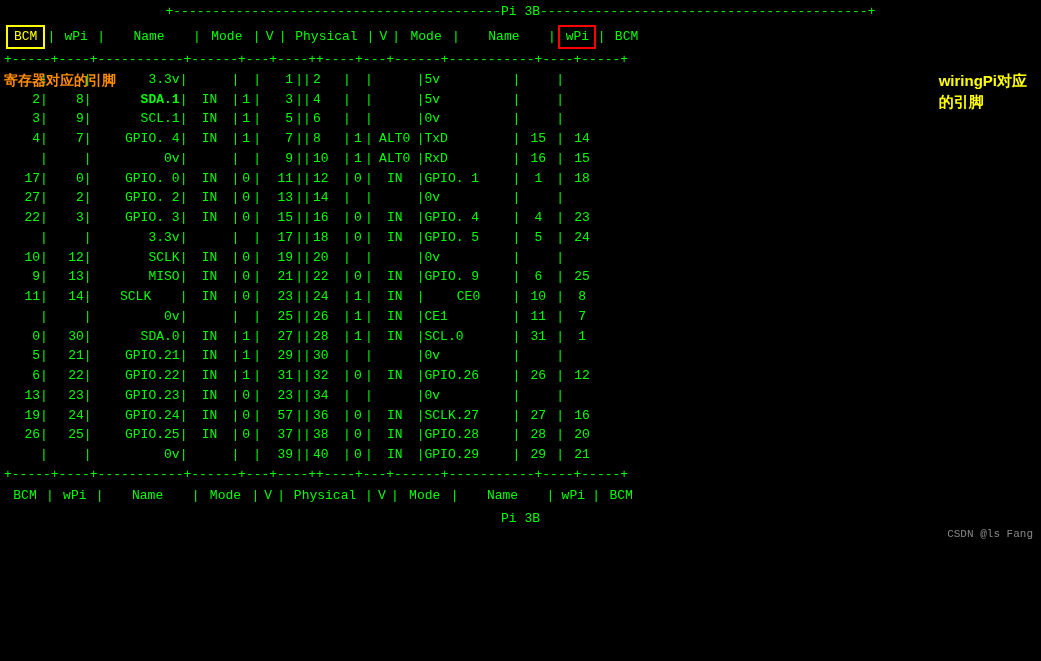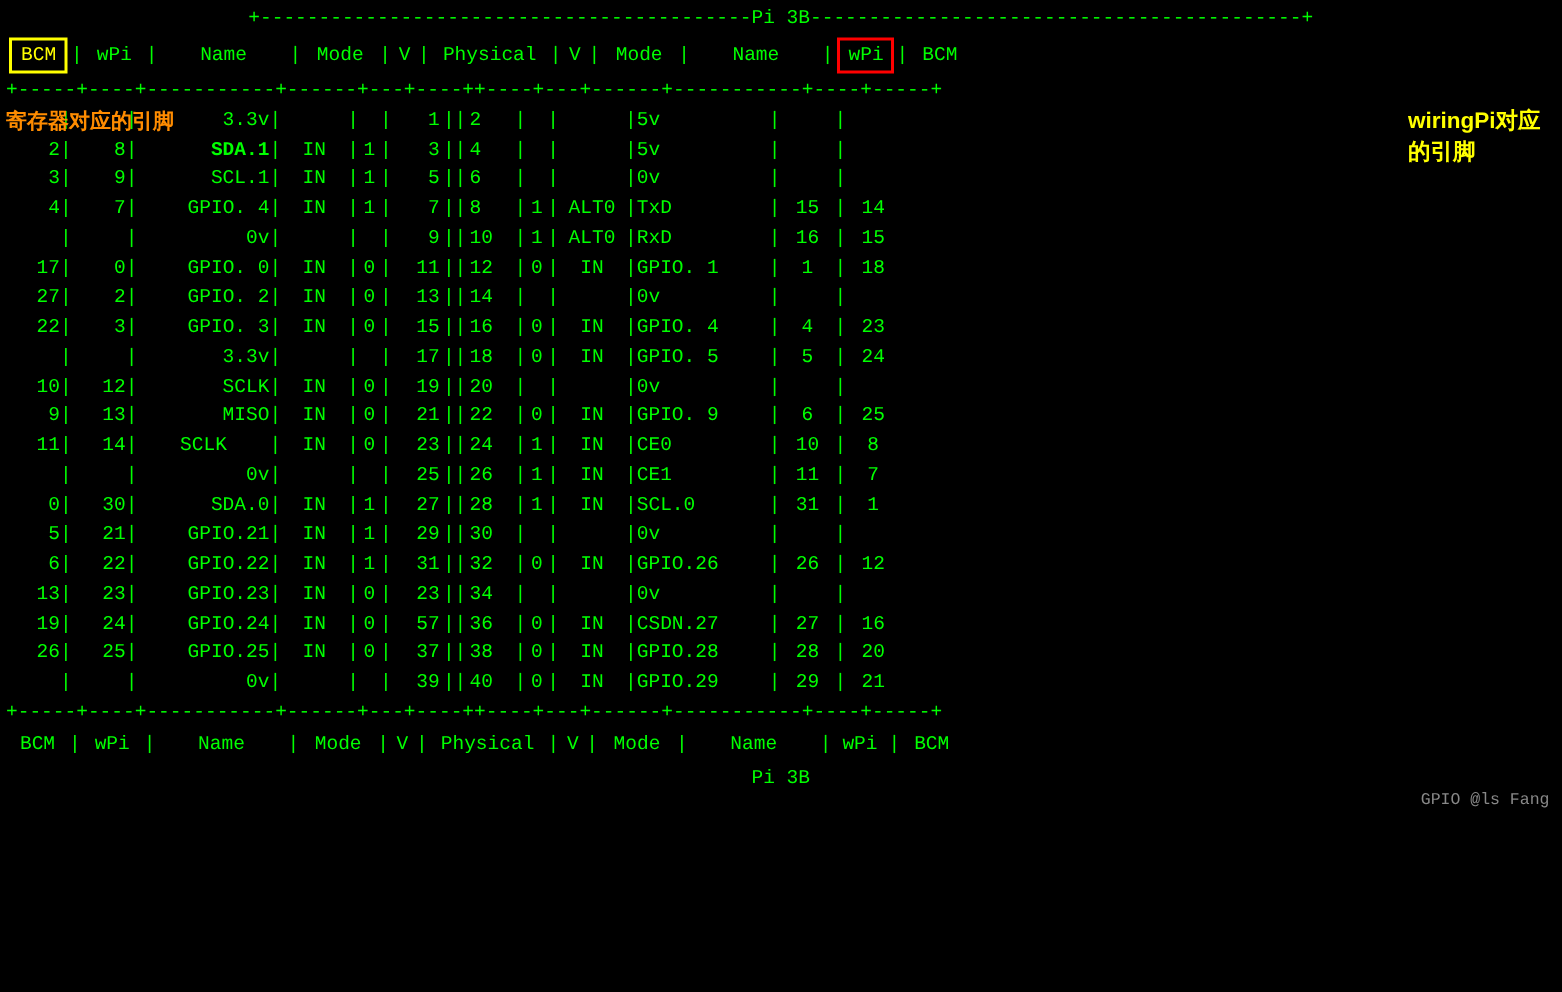--- a/index.html
+++ b/index.html
@@ -381,21 +381,21 @@
           <span style="display:inline-block; width:32px; text-align:right;">23</span>
           <span style="color:#00ff00;"> </span>
           <span style="display:inline-block; width:20px; text-align:center;">||</span>
           <span style="color:#00ff00;"> </span>
           <span style="display:inline-block; width:30px; text-align:left;">24</span>
           <span style="color:#00ff00;"> | </span>
           <span style="display:inline-block; width:14px; text-align:center;">1</span>
           <span style="color:#00ff00;"> | </span>
           <span style="display:inline-block; width:44px; text-align:center;">IN</span>
           <span style="color:#00ff00;"> | </span>
-          <span style="display:inline-block; width:88px; text-align:left;">CE0</span>
+          <span style="display:inline-block; width:88px; text-align:center;">CE0</span>
           <span style="color:#00ff00;"> | </span>
           <span style="display:inline-block; width:36px; text-align:center;">10</span>
           <span style="color:#00ff00;"> | </span>
           <span style="display:inline-block; width:36px; text-align:center;">8</span>
         </div>
         <div style="display: flex; align-items: center; color: rgb(0, 255, 0); font-family: &quot;Courier New&quot;, monospace; font-size: 13px; line-height: 1.52;">
           <span style="display:inline-block; width:36px; text-align:right;"></span>
           <span style="color:#00ff00;"> | </span>
           <span style="display:inline-block; width:36px; text-align:right;"></span>
           <span style="color:#00ff00;"> | </span>
@@ -543,21 +543,21 @@
           <span style="display:inline-block; width:32px; text-align:right;">57</span>
           <span style="color:#00ff00;"> </span>
           <span style="display:inline-block; width:20px; text-align:center;">||</span>
           <span style="color:#00ff00;"> </span>
           <span style="display:inline-block; width:30px; text-align:left;">36</span>
           <span style="color:#00ff00;"> | </span>
           <span style="display:inline-block; width:14px; text-align:center;">0</span>
           <span style="color:#00ff00;"> | </span>
           <span style="display:inline-block; width:44px; text-align:center;">IN</span>
           <span style="color:#00ff00;"> | </span>
-          <span style="display:inline-block; width:88px; text-align:left;">CSDN.27</span>
+          <span style="display:inline-block; width:88px; text-align:left;">SCLK.27</span>
           <span style="color:#00ff00;"> | </span>
           <span style="display:inline-block; width:36px; text-align:center;">27</span>
           <span style="color:#00ff00;"> | </span>
           <span style="display:inline-block; width:36px; text-align:center;">16</span>
         </div>
         <div style="display: flex; align-items: center; color: rgb(0, 255, 0); font-family: &quot;Courier New&quot;, monospace; font-size: 13px; line-height: 1.52;">
           <span style="display:inline-block; width:36px; text-align:right;">26</span>
           <span style="color:#00ff00;"> | </span>
           <span style="display:inline-block; width:36px; text-align:right;">25</span>
           <span style="color:#00ff00;"> | </span>
@@ -634,14 +634,14 @@
     <span> | </span>
     <span style="width:88px; text-align:center;">Name</span>
     <span> | </span>
     <span style="width:38px; text-align:center;">wPi</span>
     <span> | </span>
     <span style="width:42px; text-align:center;">BCM</span>
   </div>
 
   <div style="text-align:center; color:#00ff00; font-family:'Courier New',monospace; font-size:13px; padding:2px 0;">Pi 3B</div>
 
-  <div style="text-align:right; color:#888; font-family:'Courier New',monospace; font-size:11px; padding-right:4px;">GPIO @ls Fang</div>
+  <div style="text-align:right; color:#888; font-family:'Courier New',monospace; font-size:11px; padding-right:4px;">CSDN @ls Fang</div>
 </div>
 
 </body></html>

